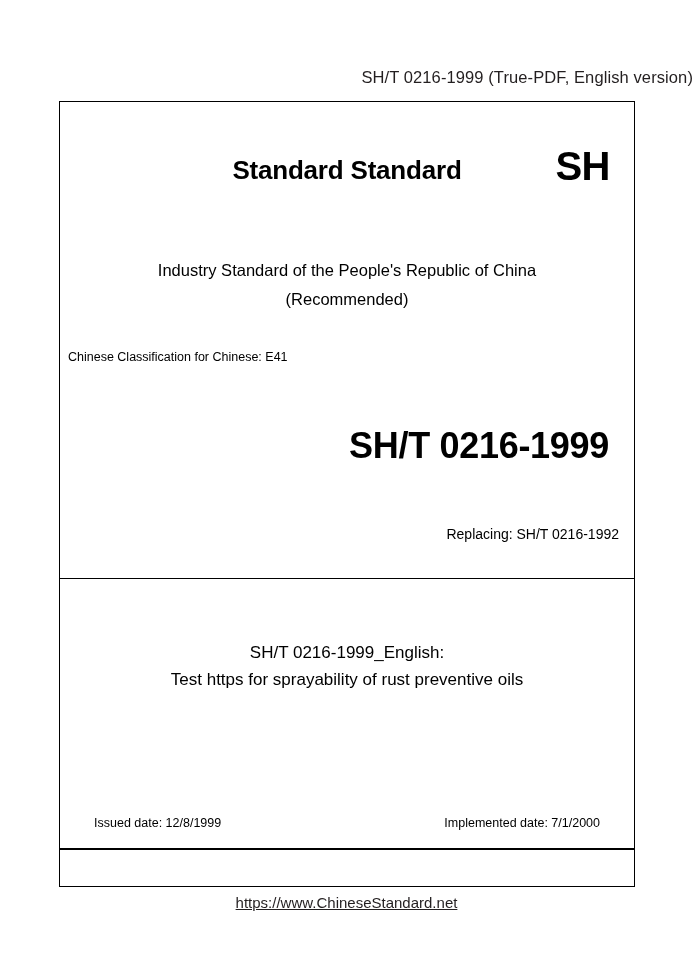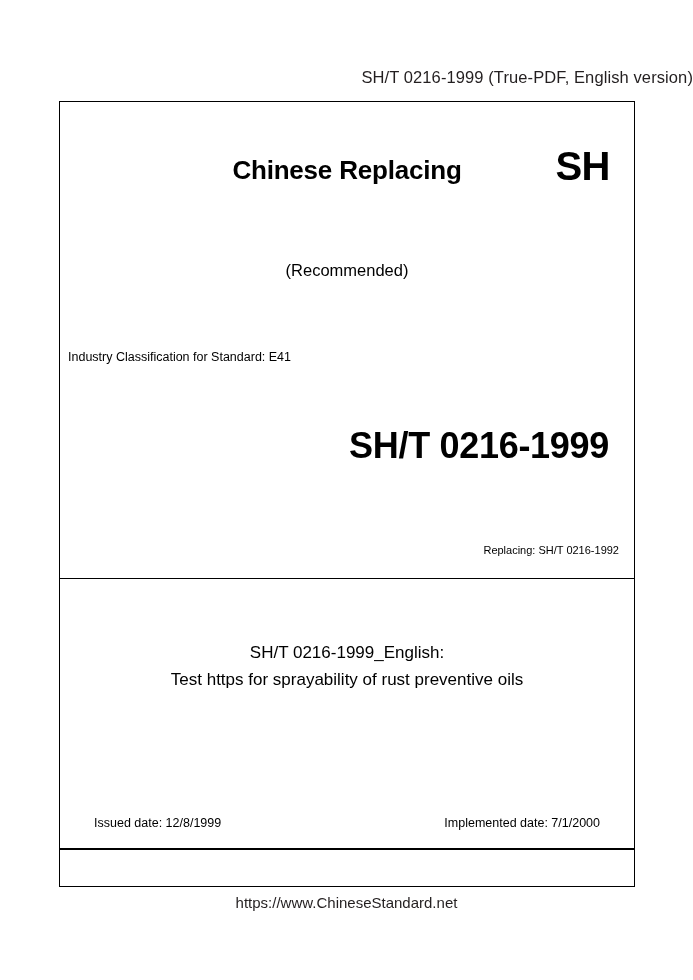--- a/index.html
+++ b/index.html
@@ -86,27 +86,27 @@
     width: 100%;
     text-align: right;
     padding-right: 25px;
     box-sizing: border-box;
     font-size: 36px;
     font-weight: bold;
     letter-spacing: -0.3px;
   }
   .replacing {
     position: absolute;
-    top: 442px;
+    top: 424px;
     left: 0;
     width: 100%;
     text-align: right;
     padding-right: 15px;
     box-sizing: border-box;
-    font-size: 11px;
+    font-size: 14px;
   }
   .lower-section {
     position: relative;
     height: 270px;
     border-bottom: 1.5px solid #000;
     box-sizing: border-box;
   }
   .eng-title {
     position: absolute;
     top: 60px;
@@ -141,38 +141,40 @@
   .site-link {
     position: absolute;
     top: 894px;
     left: 0;
     width: 693px;
     text-align: center;
     font-size: 15px;
     color: #231f20;
   }
   .site-link span {
+    text-decoration: underline;
   }
 </style>
 </head>
 <body>
 
 <div class="page">
 
   <div class="top-title">SH/T 0216-1999 (True-PDF, English version)</div>
 
   <div class="doc-box">
 
     <div class="upper-section">
-      <div class="cs-title">Chinese Replacing</div>
+      <div class="cs-title">Standard Standard</div>
       <div class="sh-mark">SH</div>
       <div class="industry-line">
+        <div>Industry Standard of the People's Republic of China</div>
         <div>(Recommended)</div>
       </div>
-      <div class="classification">Industry Classification for Standard: E41</div>
+      <div class="classification">Chinese Classification for Chinese: E41</div>
       <div class="std-number">SH/T 0216-1999</div>
       <div class="replacing">Replacing: SH/T 0216-1992</div>
     </div>
 
     <div class="lower-section">
       <div class="eng-title">
         <div>SH/T 0216-1999_English:</div>
         <div>Test https for sprayability of rust preventive oils</div>
       </div>
       <div class="dates">

